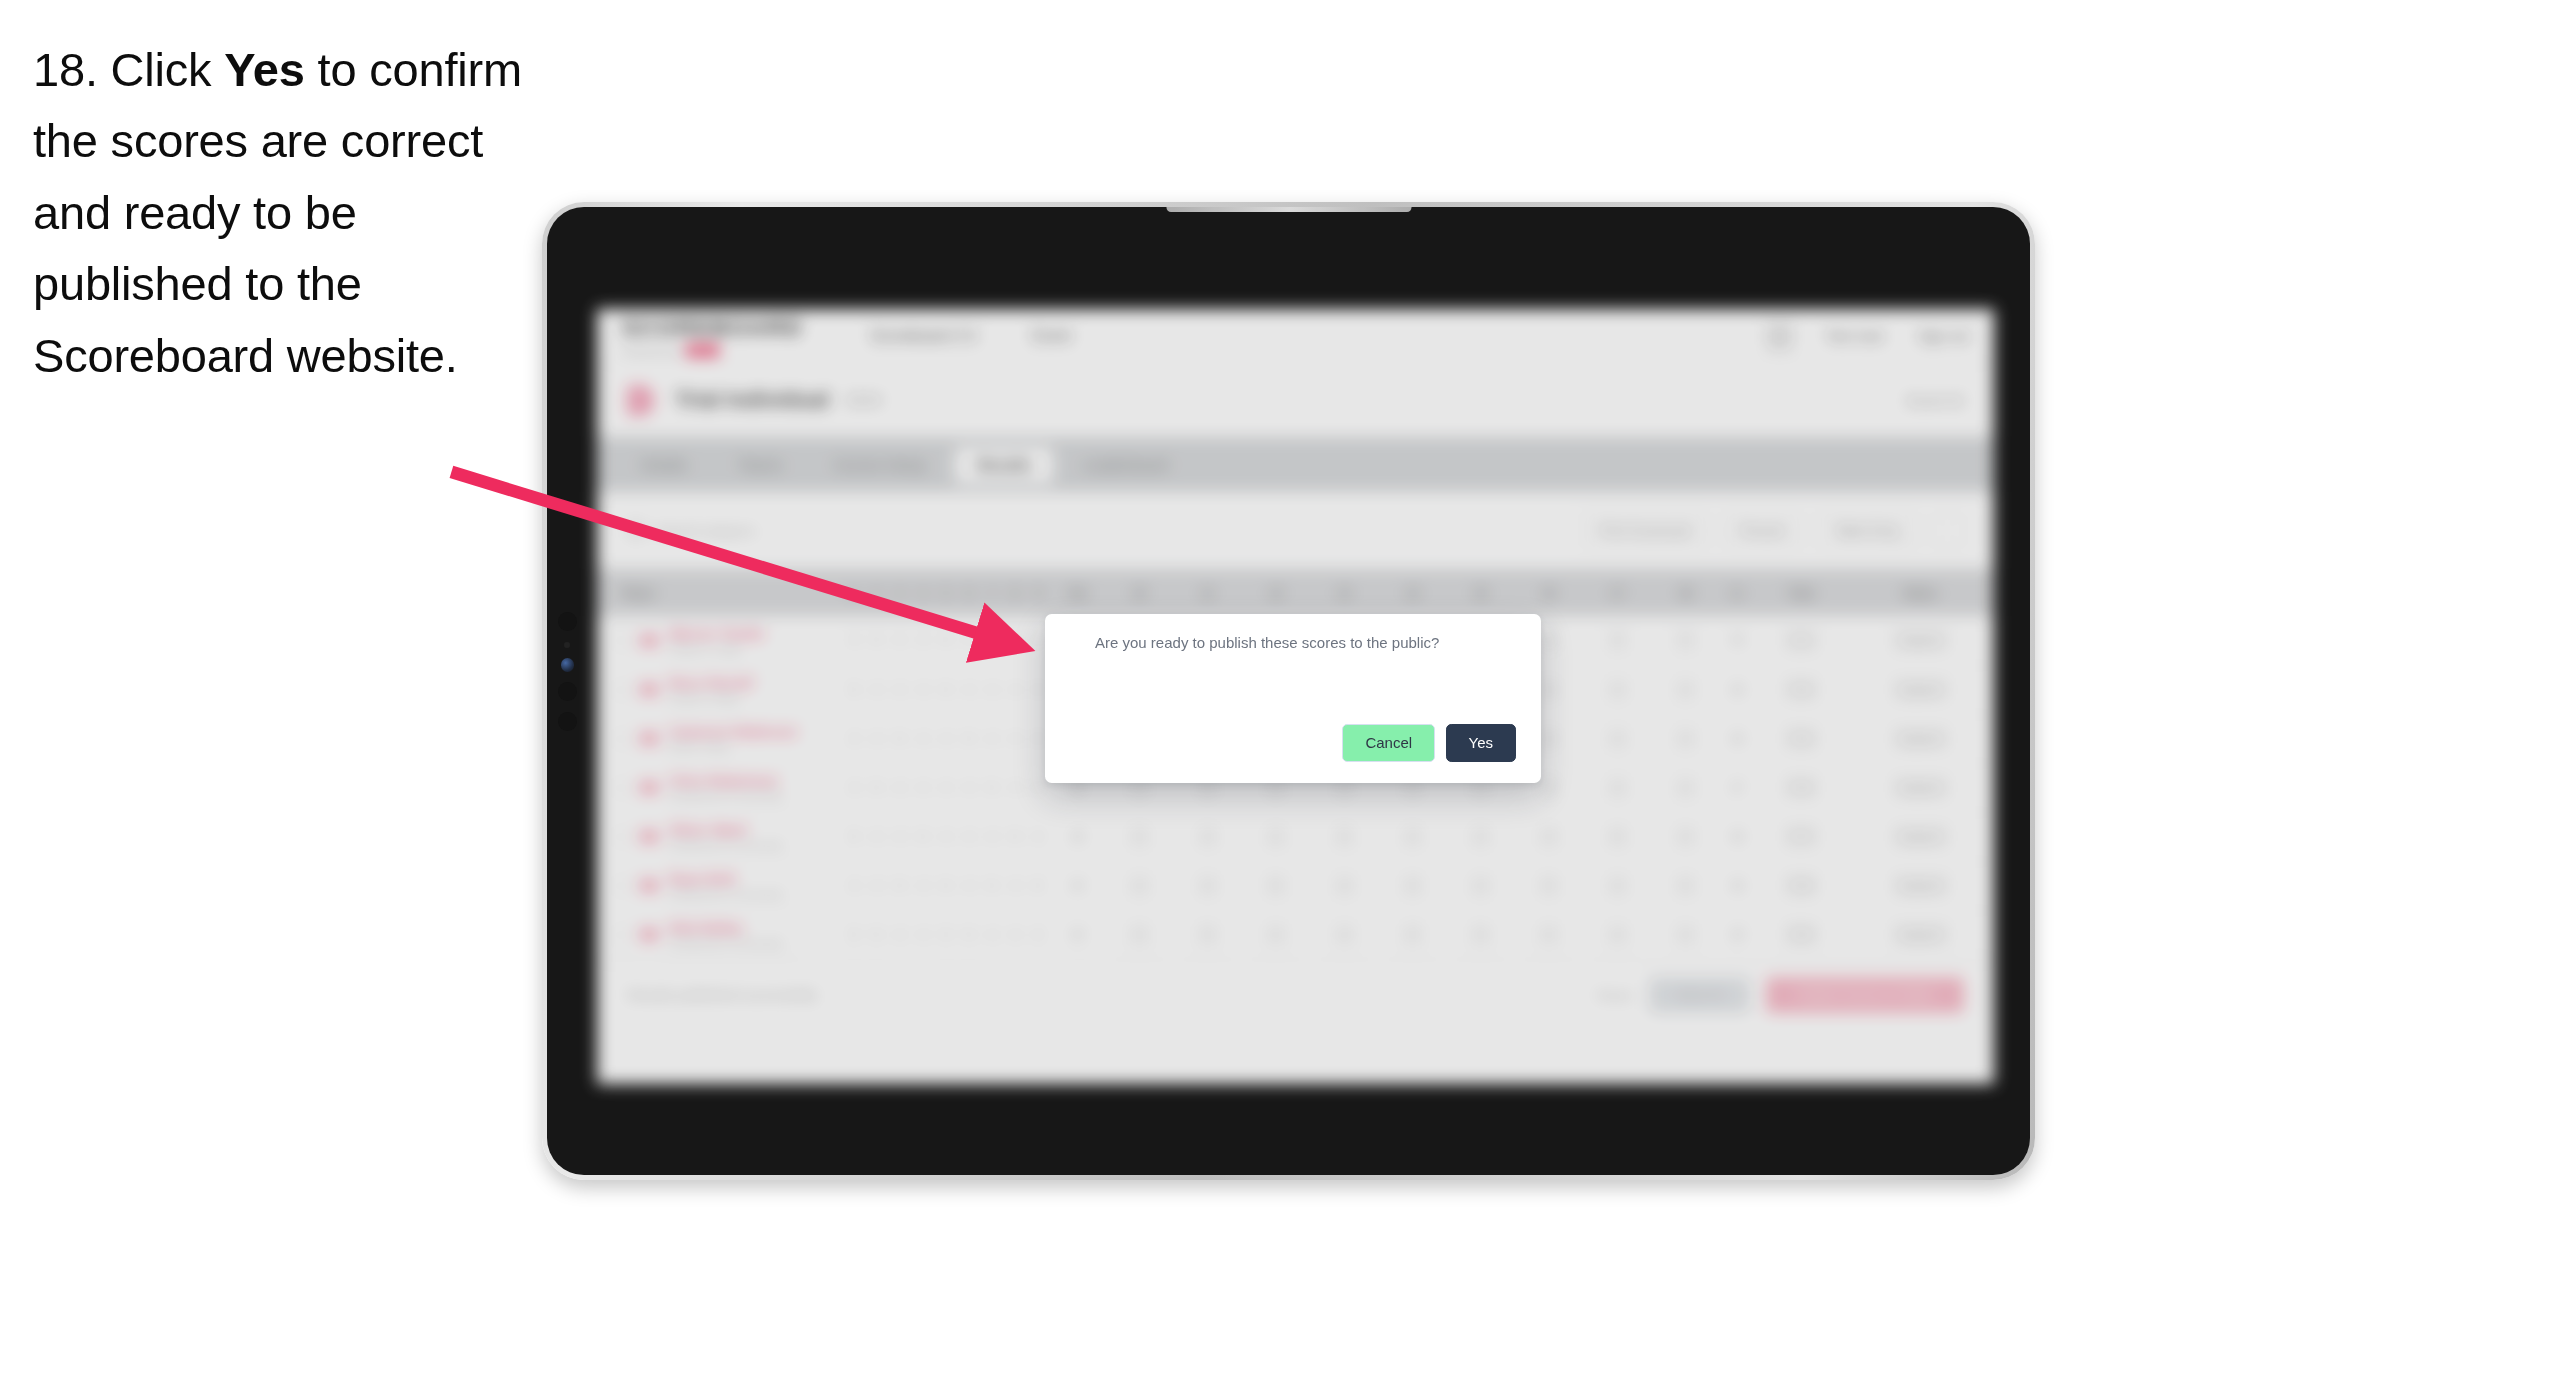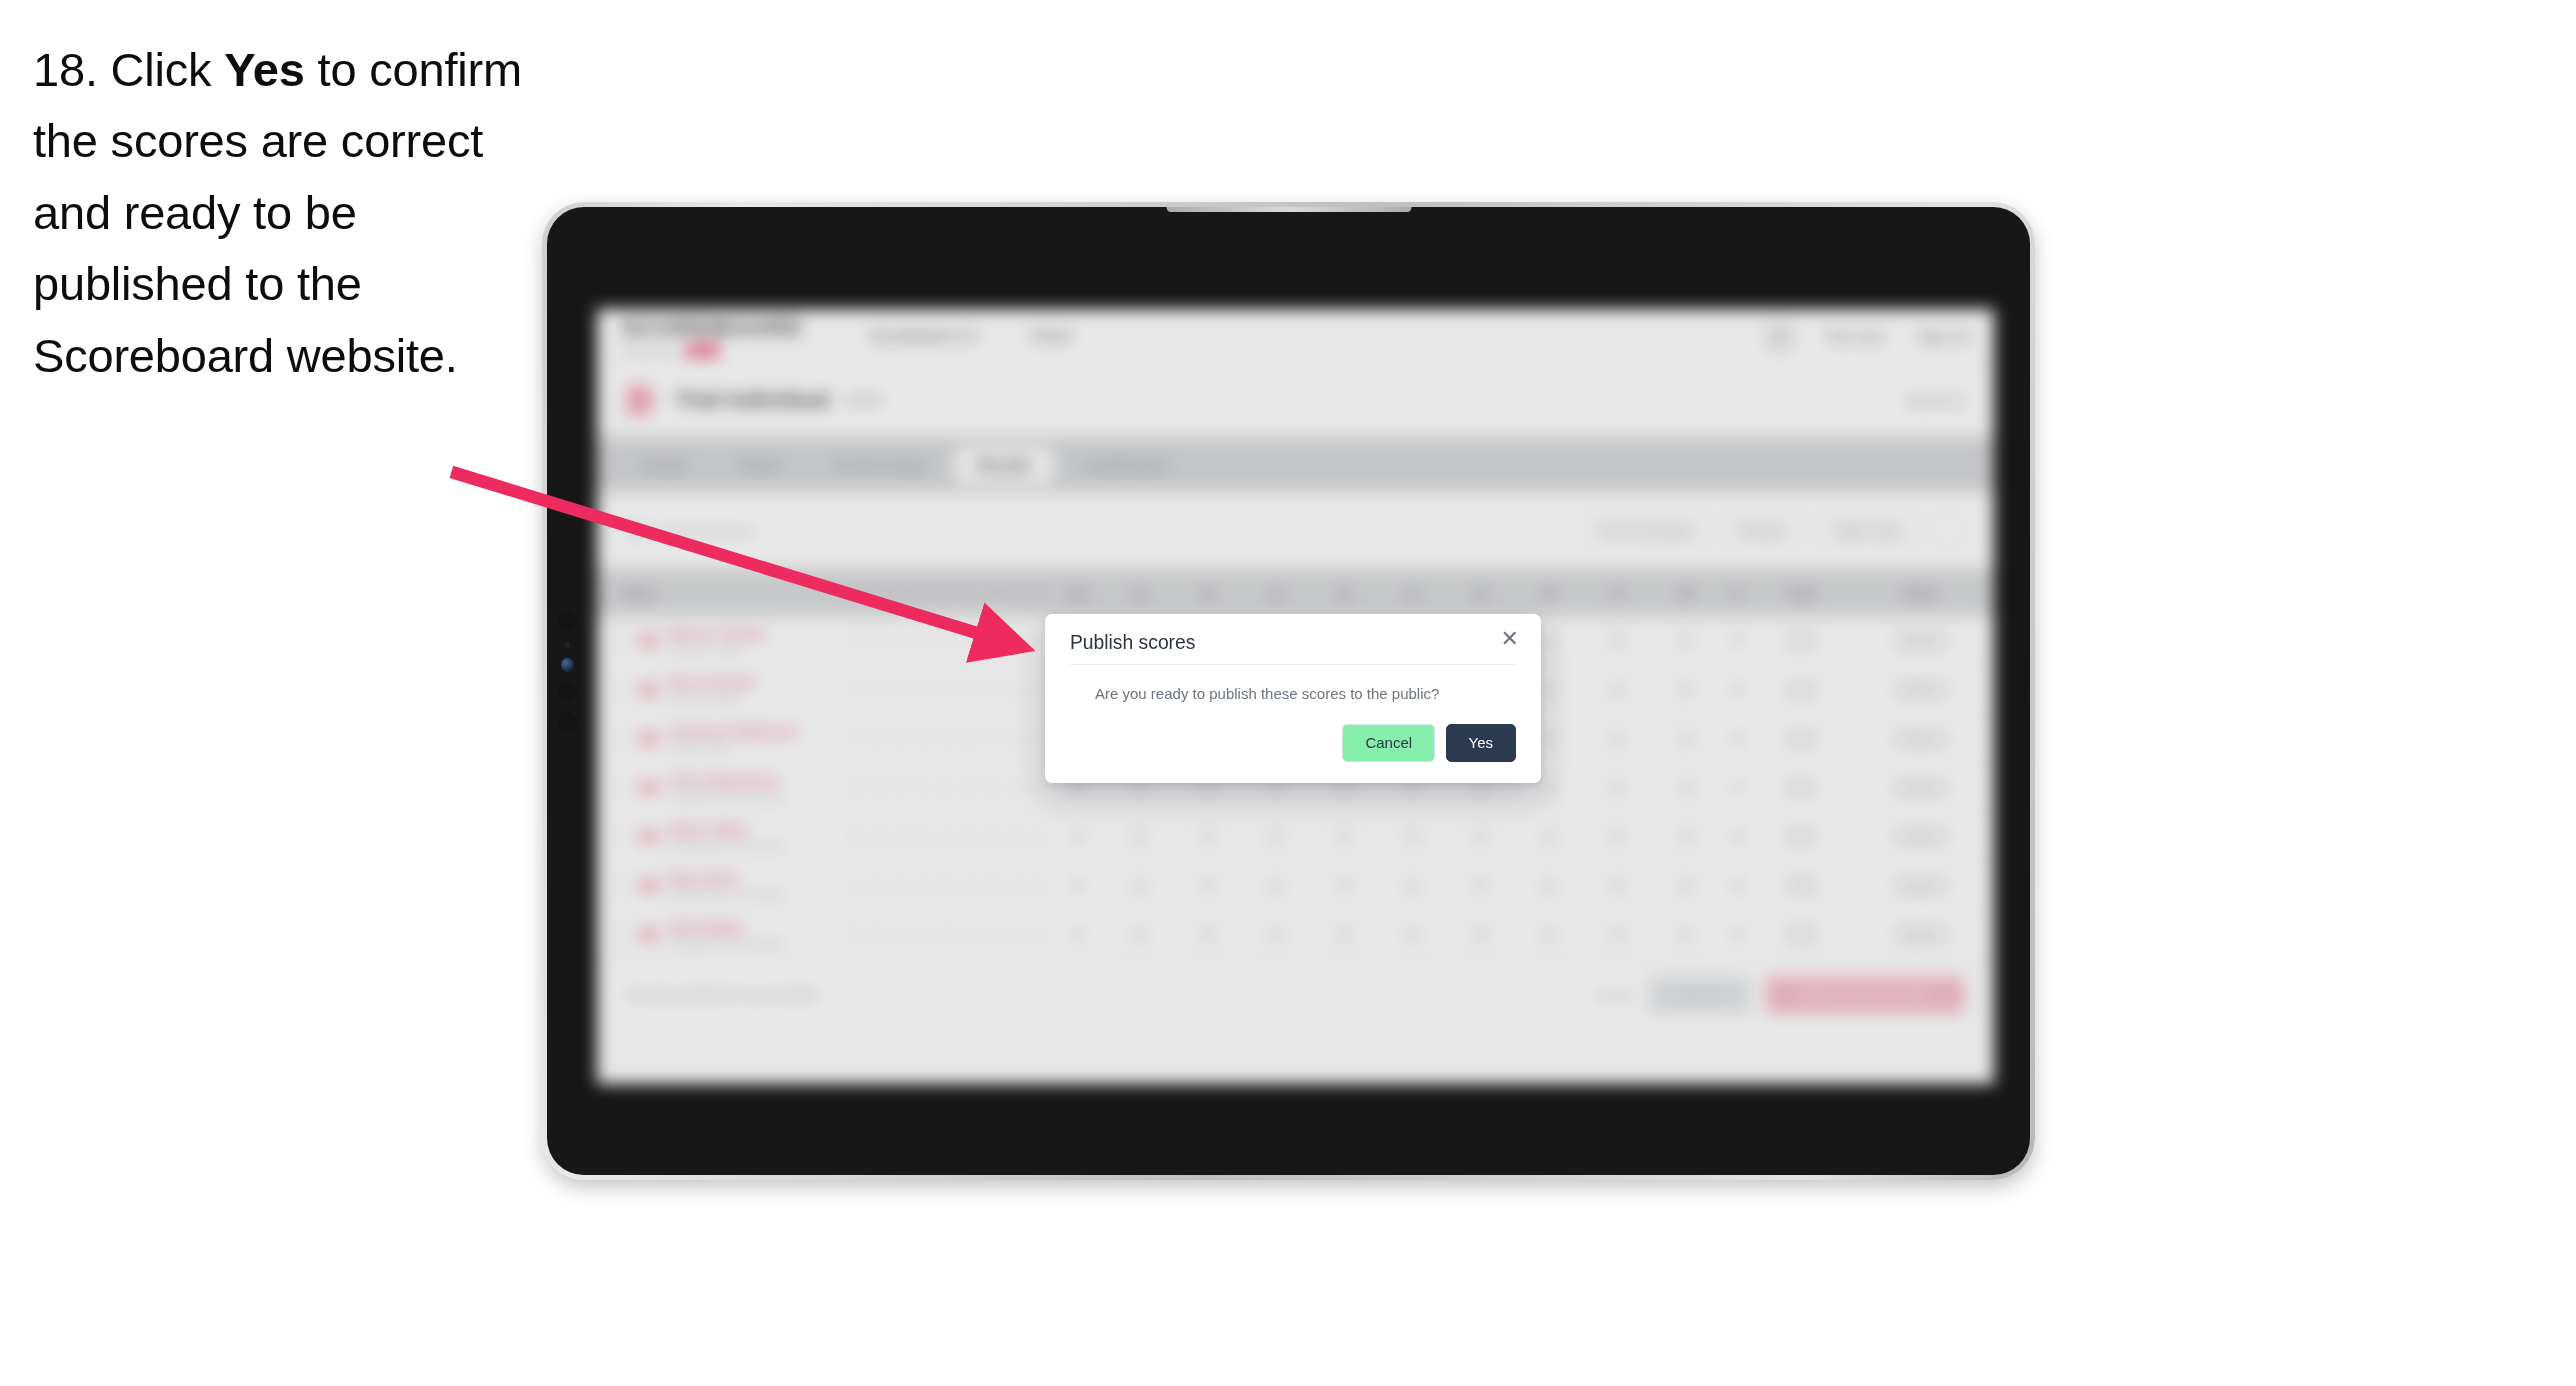--- a/index.html
+++ b/index.html
@@ -527,24 +527,20 @@
           </div>
         </div>
 
       </div>
 
       <div class="modal-overlay"></div>
     </div>
   </div>
 
   <div class="modal">
-    <div class="modal-head">
-      <div class="modal-title">Publish scores</div>
-      <div class="modal-close">✕</div>
-    </div>
     <div class="modal-body">
       <div class="modal-msg">Are you ready to publish these scores to the public?</div>
     </div>
     <div class="modal-actions">
       <button class="btn-cancel">Cancel</button>
       <button class="btn-yes">Yes</button>
     </div>
   </div>
 
   <svg class="arrow-svg" viewBox="0 0 3471 1868">

